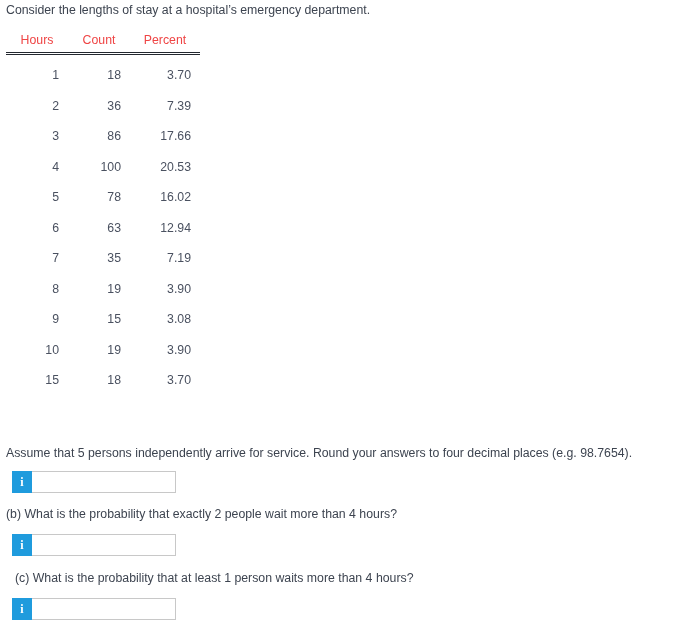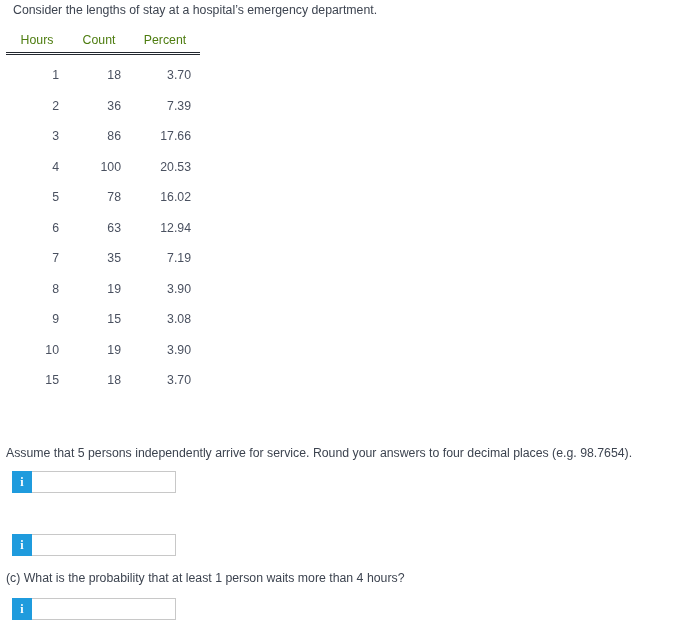--- a/index.html
+++ b/index.html
@@ -21,42 +21,42 @@
     position: relative;
     width: 692px;
     height: 632px;
     box-sizing: border-box;
     padding: 0;
   }
 
   
   .intro {
     position: absolute;
-    left: 13px;
+    left: 6px;
     top: 2px;
     font-size: 12.3px;
     line-height: 16px;
     color: #3d4450;
     white-space: nowrap;
   }
 
   
   .freq-table {
     position: absolute;
     left: 6px;
     top: 33px;
     border-collapse: collapse;
     font-size: 12.3px;
     color: #4a5160;
   }
   .freq-table th {
     font-weight: normal;
     text-align: center;
     padding: 0 9px 5px 9px;
-    color: #4d7c0f;
+    color: #ef4444;
     font-size: 12.3px;
     white-space: nowrap;
   }
   .freq-table thead tr {
     border-bottom: 3px double #23282f;
   }
   .freq-table td {
     text-align: right;
     padding: 0 9px;
     height: 30.5px;
@@ -83,21 +83,21 @@
   }
   .question {
     position: absolute;
     left: 6px;
     font-size: 12.3px;
     line-height: 17px;
     white-space: nowrap;
   }
   .q-a { top: 442px; }
   .q-b { top: 506px; }
-  .q-c { top: 570px; }
+  .q-c { top: 570px; margin-left: 9px; }
 
   
   .answer-group {
     position: absolute;
     left: 12px;
     display: flex;
     align-items: stretch;
     height: 22px;
   }
   .ag-a { top: 471px; }
@@ -210,20 +210,21 @@
     </tbody>
   </table>
 
   <div class="assume">Assume that 5 persons independently arrive for service. Round your answers to four decimal places (e.g. 98.7654).</div>
 
   <div class="answer-group ag-a">
     <div class="info-badge">i</div>
     <input class="answer-input" type="text" placeholder="" style="">
   </div>
 
+  <div class="question q-b">(b) What is the probability that exactly 2 people wait more than 4 hours?</div>
   <div class="answer-group ag-b">
     <div class="info-badge">i</div>
     <input class="answer-input" type="text" placeholder="" style="">
   </div>
 
   <div class="question q-c">(c) What is the probability that at least 1 person waits more than 4 hours?</div>
   <div class="answer-group ag-c">
     <div class="info-badge">i</div>
     <input class="answer-input" type="text" placeholder="" style="">
   </div>

